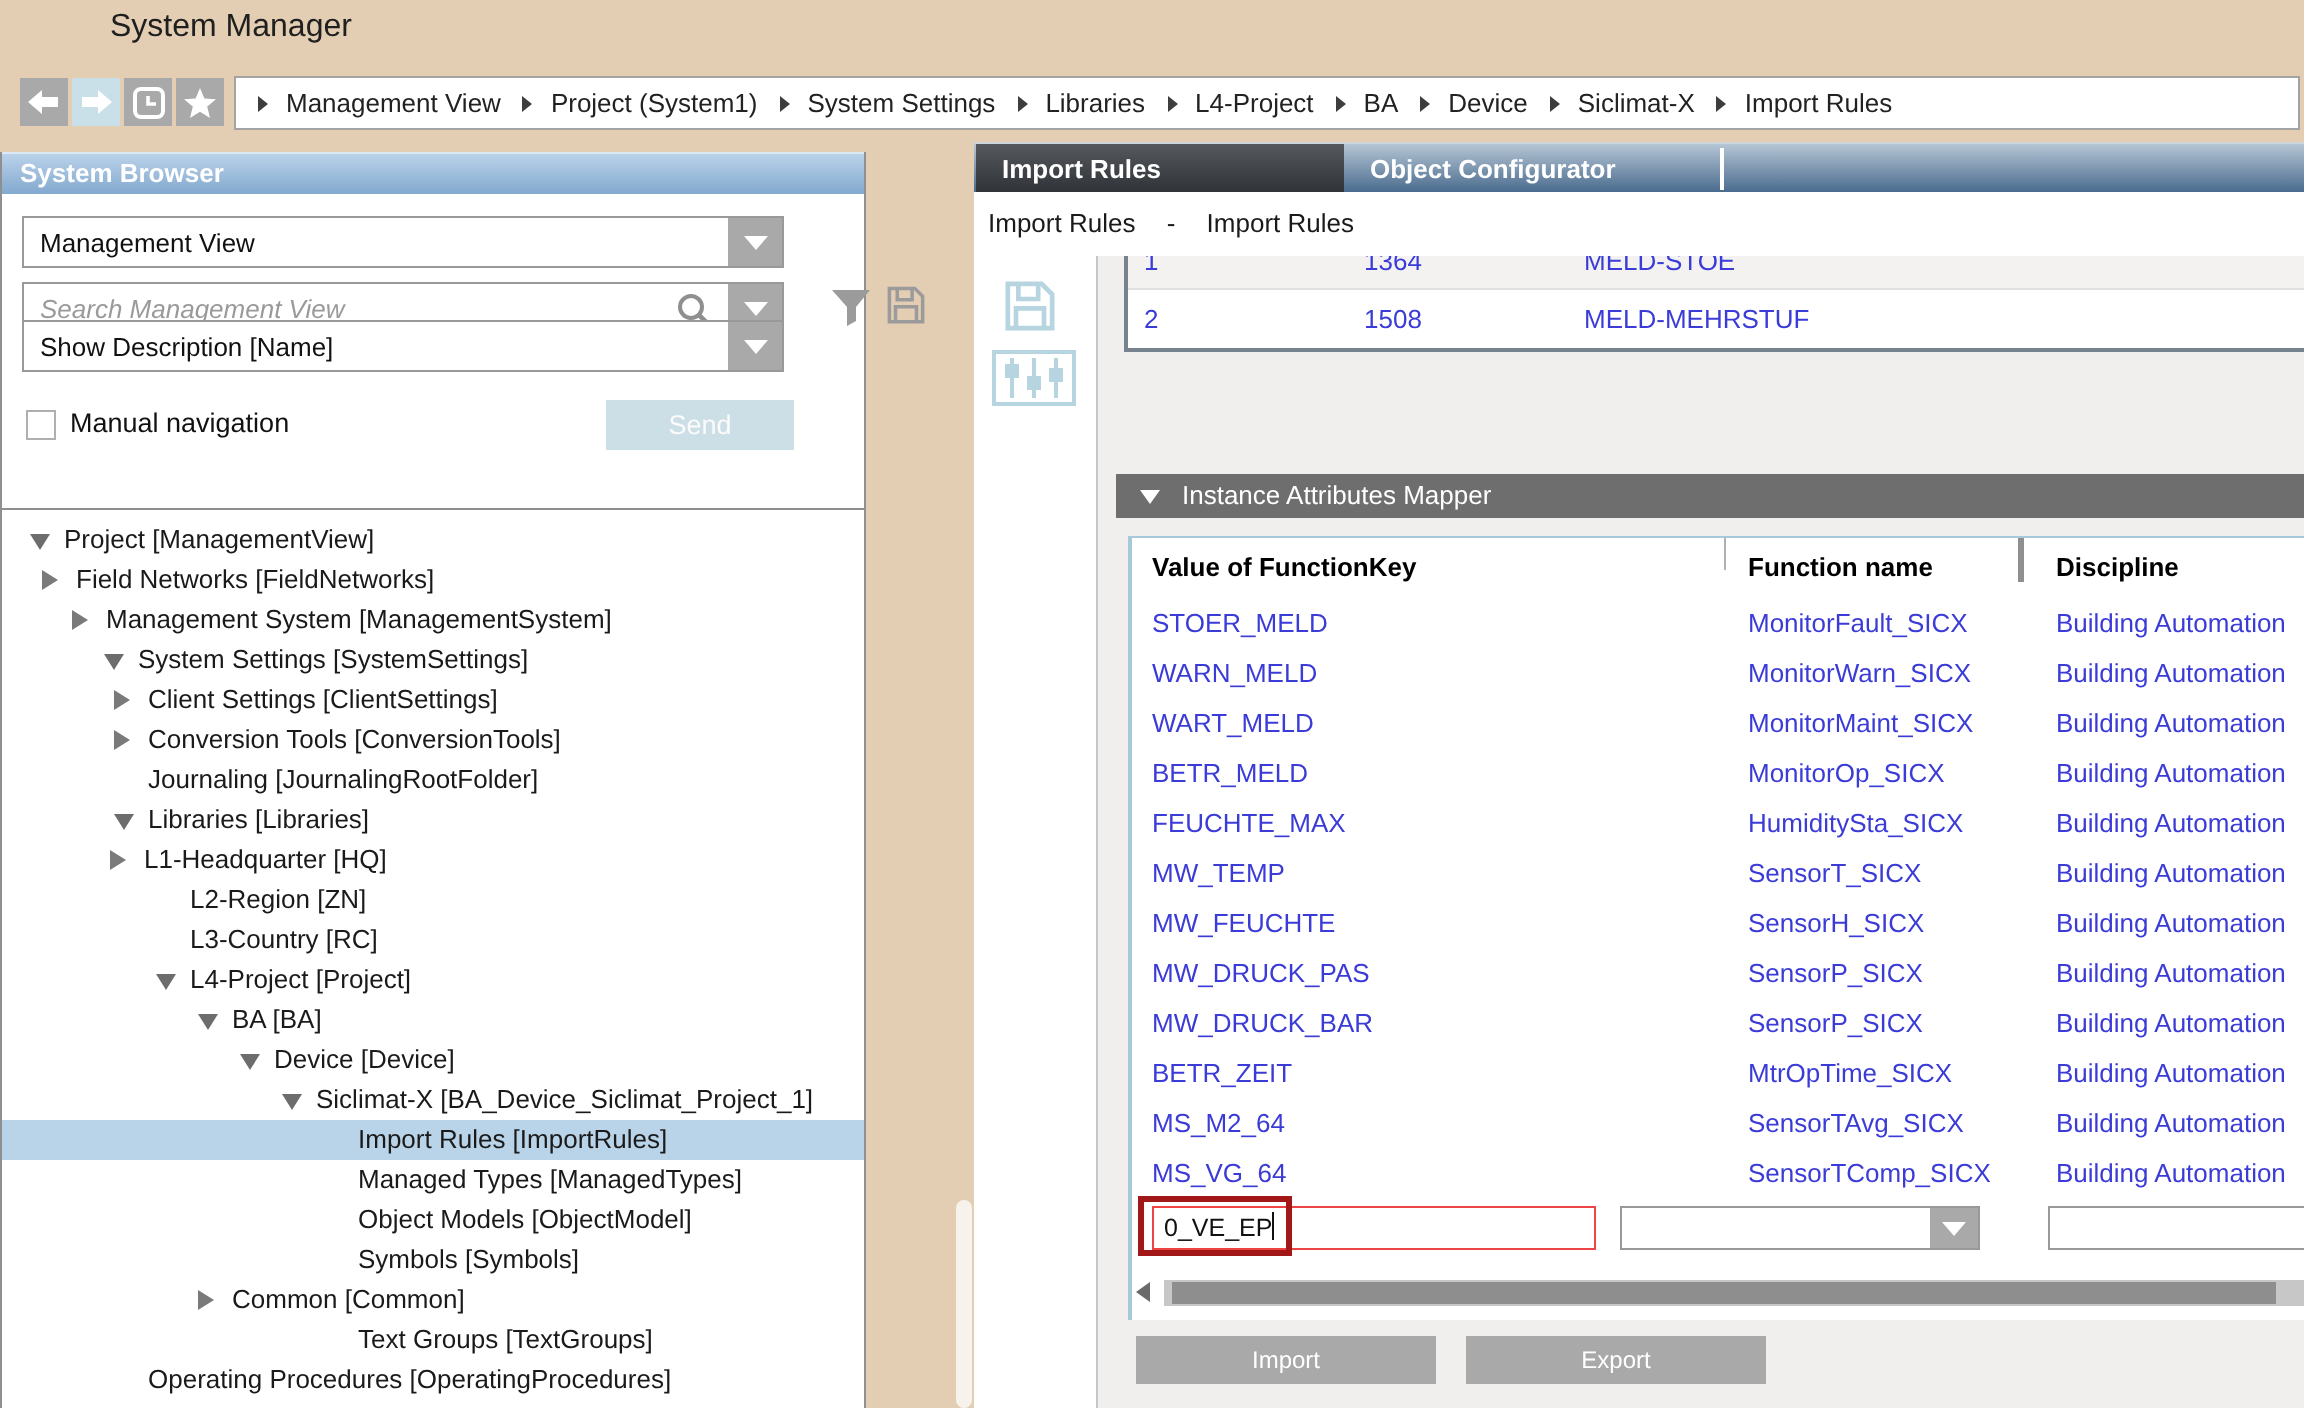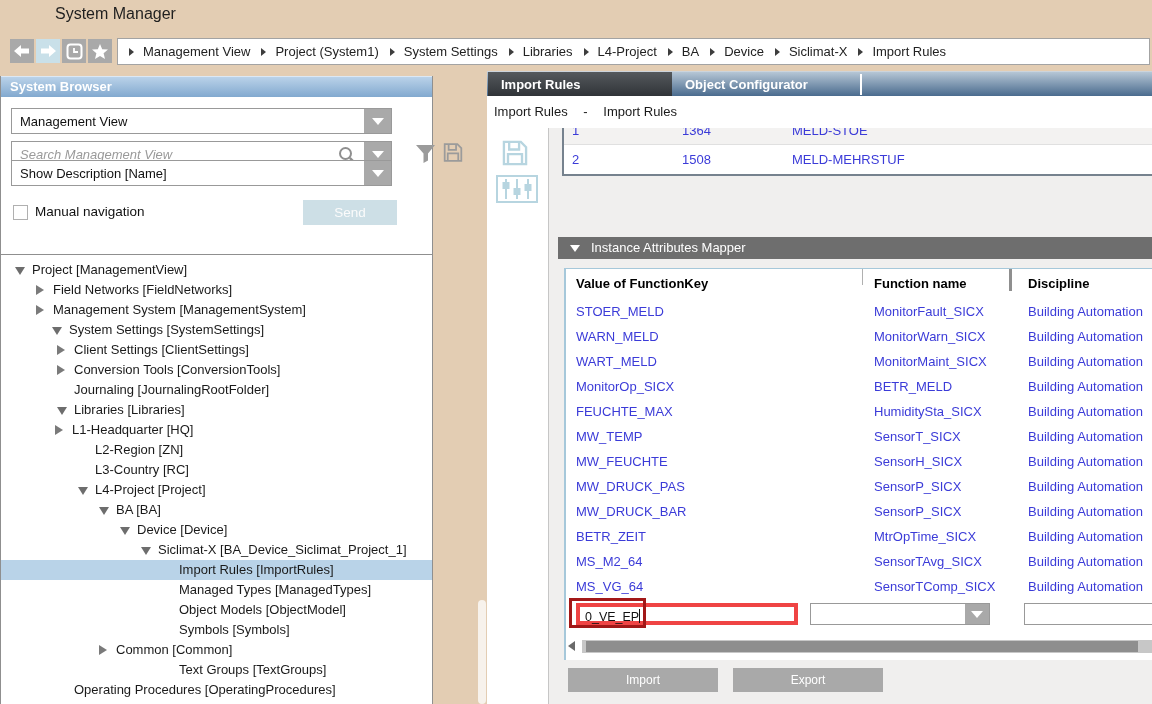--- a/index.html
+++ b/index.html
@@ -90,21 +90,21 @@
   .mheader .mt { margin-left:33px; }
   .mtable { position:absolute; left:15px; top:140px; width:600px; height:392px; background:#fff;
             border-left:2px solid #a6c8da; border-top:1px solid #a6c8da; }
   .mhead { position:relative; height:30px; font-weight:bold; font-size:13px; color:#000; }
   .mhead span { position:absolute; top:0; line-height:30px; }
   .mh1 { left:10px; } .mh2 { left:308px; } .mh3 { left:462px; }
   .colsep1 { position:absolute; left:296px; top:7px; width:1px; height:16px; background:#b0b0b0; }
   .colsep2 { position:absolute; left:443px; top:4px; width:3px; height:22px; background:#8f8f8f; }
   .mrow { display:grid; grid-template-columns:298px 154px auto; height:25px; line-height:25px;
           padding-left:10px; font-size:13px; color:#3b3bd8; cursor:pointer; white-space:nowrap; }
-  .f1 { position:absolute; left:10px; top:334px; width:222px; height:22px; border:4px solid #ef4444;
+  .f1 { position:absolute; left:10px; top:334px; width:222px; height:22px; border:1px solid #ef4444;
         background:#fff; font-size:12.5px; color:#111; line-height:20px; padding-left:5px; }
   .caret { display:inline-block; width:1px; height:14px; background:#111; vertical-align:-2px; }
   .redbox { position:absolute; left:3px; top:329px; width:77px; height:30px;
             border:3px solid #a21818; pointer-events:none; z-index:5; }
   .combo { position:absolute; left:244px; top:334px; width:180px; height:22px; border:1px solid #999;
            background:#fff; }
   .combo .ddbtn { width:24px; }
   .f3 { position:absolute; left:458px; top:334px; width:160px; height:22px; border:1px solid #999;
         background:#fff; }
   .hscroll { position:absolute; left:2px; top:370px; width:596px; height:15px; }
@@ -205,21 +205,21 @@
         </span>
     </div>
 
     <div class="chk"></div>
     <span class="chklbl">Manual navigation</span>
     <button class="sendbtn">Send</button>
 
     <div class="lp-sep"></div>
     <div class="tree" id="tree">
         <div class="trowitem" style="padding-left: 14px;"><span class="arr"><span class="tri-exp"></span></span><span>Project [ManagementView]</span></div>
-        <div class="trowitem" style="padding-left: 35px;"><span class="arr"><span class="tri-col"></span></span><span>Field Networks [FieldNetworks]</span></div>
+        <div class="trowitem" style="padding-left: 20px;"><span class="arr"><span class="tri-col"></span></span><span>Field Networks [FieldNetworks]</span></div>
         <div class="trowitem" style="padding-left: 35px;"><span class="arr"><span class="tri-col"></span></span><span>Management System [ManagementSystem]</span></div>
         <div class="trowitem" style="padding-left: 51px;"><span class="arr"><span class="tri-exp"></span></span><span>System Settings [SystemSettings]</span></div>
         <div class="trowitem" style="padding-left: 56px;"><span class="arr"><span class="tri-col"></span></span><span>Client Settings [ClientSettings]</span></div>
         <div class="trowitem" style="padding-left: 56px;"><span class="arr"><span class="tri-col"></span></span><span>Conversion Tools [ConversionTools]</span></div>
         <div class="trowitem" style="padding-left: 56px;"><span class="arr"></span><span>Journaling [JournalingRootFolder]</span></div>
         <div class="trowitem" style="padding-left: 56px;"><span class="arr"><span class="tri-exp"></span></span><span>Libraries [Libraries]</span></div>
         <div class="trowitem" style="padding-left: 33px; margin-left: 21px;"><span class="arr"><span class="tri-col"></span></span><span>L1-Headquarter [HQ]</span></div>
         <div class="trowitem" style="padding-left: 77px;"><span class="arr"></span><span>L2-Region [ZN]</span></div>
         <div class="trowitem" style="padding-left: 77px;"><span class="arr"></span><span>L3-Country [RC]</span></div>
         <div class="trowitem" style="padding-left: 77px;"><span class="arr"><span class="tri-exp"></span></span><span>L4-Project [Project]</span></div>
@@ -306,22 +306,22 @@
               <span>WARN_MELD</span>
               <span>MonitorWarn_SICX</span>
               <span>Building Automation</span>
             </div>
             <div class="mrow">
               <span>WART_MELD</span>
               <span>MonitorMaint_SICX</span>
               <span>Building Automation</span>
             </div>
             <div class="mrow">
+              <span>BETR_MELD</span>
               <span>MonitorOp_SICX</span>
-              <span>BETR_MELD</span>
               <span>Building Automation</span>
             </div>
             <div class="mrow">
               <span>FEUCHTE_MAX</span>
               <span>HumiditySta_SICX</span>
               <span>Building Automation</span>
             </div>
             <div class="mrow">
               <span>MW_TEMP</span>
               <span>SensorT_SICX</span>

